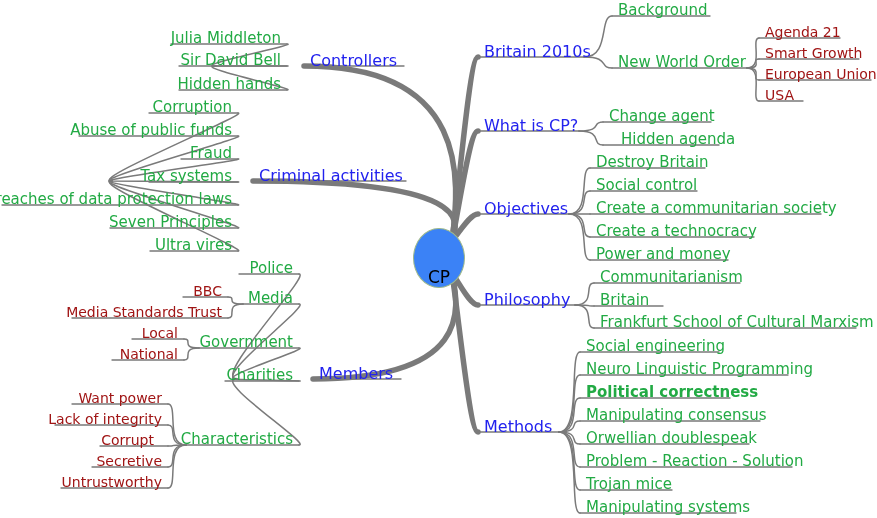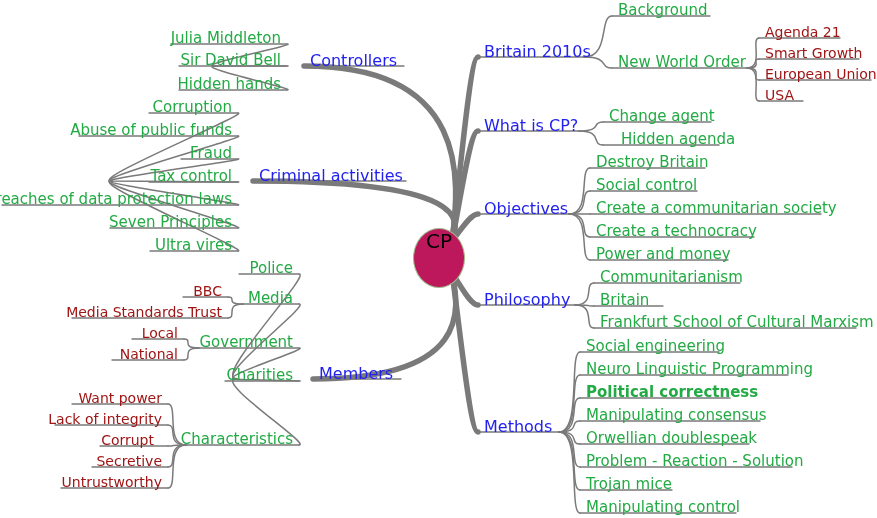--- a/index.html
+++ b/index.html
@@ -14,23 +14,23 @@
     position:absolute;white-space:nowrap;line-height:1;
     font-size:15px;letter-spacing:0;
   }
   .node.l1{color:#2222ee;font-size:16px;}
   .node.l2{color:#22aa44;font-size:15px;}
   .node.l3{color:#a01515;font-size:14px;}
   .node.right{text-align:left;}
   .node.left{text-align:right;transform:translateX(-100%);}
   .hub{
     position:absolute;left:413px;top:228px;width:50px;height:58px;
-    background:#be185d;border:1px solid #9fb98a;border-radius:50%;
-    display:flex;align-items:flex-start;justify-content:center;
-    color:#000;font-size:20px;
+    background:#3b82f6;border:1px solid #9fb98a;border-radius:50%;
+    display:flex;align-items:flex-end;justify-content:center;
+    color:#000;font-size:17px;
   }
 </style>
 </head>
 <body>
 
 <div id="map">
 
   <svg class="links" viewBox="0 0 877 518" xmlns="http://www.w3.org/2000/svg">
     <g id="link-layer" fill="none" stroke="#7a7a7a" stroke-linecap="round">
         <path d="M 304 66 L 404 66" stroke-width="1.4"></path>
@@ -154,21 +154,21 @@
 
   <div id="node-layer">
       <div class="node l1 right" style="left: 310px; top: 53px;">Controllers</div>
       <div class="node l2 left" style="left: 281px; top: 31px;">Julia Middleton</div>
       <div class="node l2 left" style="left: 281px; top: 53px;">Sir David Bell</div>
       <div class="node l2 left" style="left: 281px; top: 77px;">Hidden hands</div>
       <div class="node l1 right" style="left: 259px; top: 168px;">Criminal activities</div>
       <div class="node l2 left" style="left: 232px; top: 100px;">Corruption</div>
       <div class="node l2 left" style="left: 232px; top: 123px;">Abuse of public funds</div>
       <div class="node l2 left" style="left: 232px; top: 146px;">Fraud</div>
-      <div class="node l2 left" style="left: 232px; top: 169px;">Tax control</div>
+      <div class="node l2 left" style="left: 232px; top: 169px;">Tax systems</div>
       <div class="node l2 left" style="left: 232px; top: 192px;">Breaches of data protection laws</div>
       <div class="node l2 left" style="left: 232px; top: 215px;">Seven Principles</div>
       <div class="node l2 left" style="left: 232px; top: 238px;">Ultra vires</div>
       <div class="node l1 right" style="left: 319px; top: 366px;">Members</div>
       <div class="node l2 left" style="left: 293px; top: 261px;">Police</div>
       <div class="node l2 left" style="left: 293px; top: 291px;">Media</div>
       <div class="node l3 left" style="left: 222px; top: 284px;">BBC</div>
       <div class="node l3 left" style="left: 222px; top: 305px;">Media Standards Trust</div>
       <div class="node l2 left" style="left: 293px; top: 335px;">Government</div>
       <div class="node l3 left" style="left: 178px; top: 326px;">Local</div>
@@ -201,15 +201,15 @@
       <div class="node l2 right" style="left: 600px; top: 293px;">Britain</div>
       <div class="node l2 right" style="left: 600px; top: 315px;">Frankfurt School of Cultural Marxism</div>
       <div class="node l1 right" style="left: 484px; top: 419px; text-align: center;">Methods</div>
       <div class="node l2 right" style="left: 586px; top: 339px;">Social engineering</div>
       <div class="node l2 right" style="left: 586px; top: 362px;">Neuro Linguistic Programming</div>
       <div class="node l2 right" style="left: 586px; top: 385px; font-weight: bold;">Political correctness</div>
       <div class="node l2 right" style="left: 586px; top: 408px;">Manipulating consensus</div>
       <div class="node l2 right" style="left: 586px; top: 431px;">Orwellian doublespeak</div>
       <div class="node l2 right" style="left: 586px; top: 454px;">Problem - Reaction - Solution</div>
       <div class="node l2 right" style="left: 586px; top: 477px;">Trojan mice</div>
-      <div class="node l2 right" style="left: 586px; top: 500px;">Manipulating control</div>
+      <div class="node l2 right" style="left: 586px; top: 500px;">Manipulating systems</div>
     </div>
 </div>
 
 </body></html>

